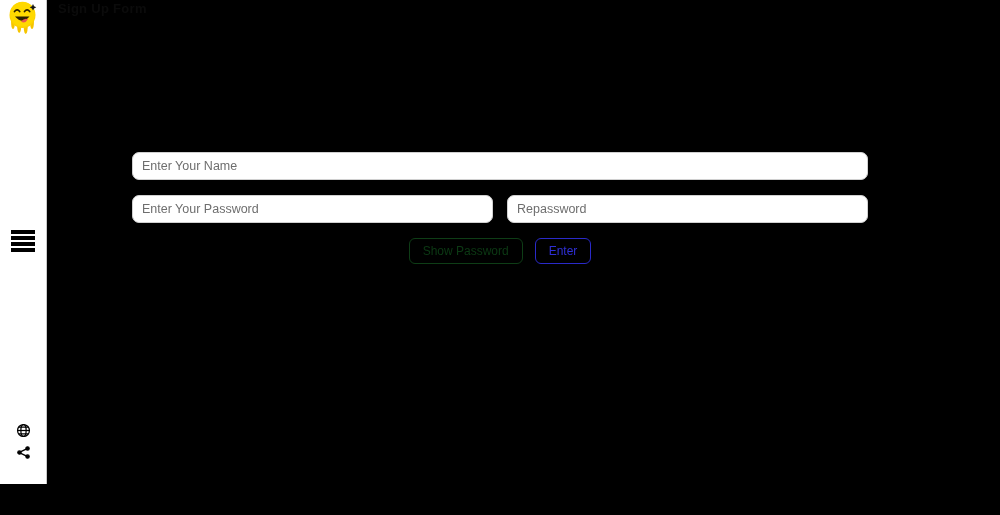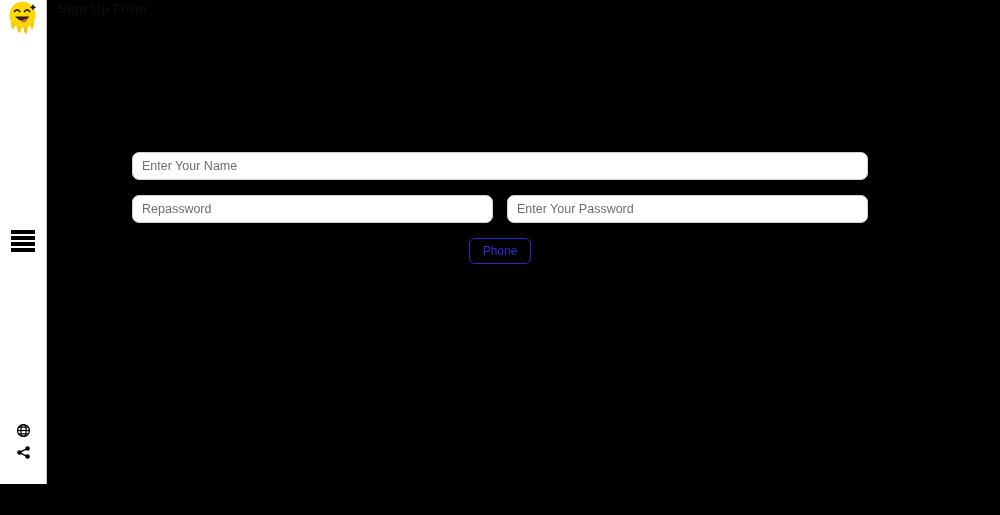--- a/index.html
+++ b/index.html
@@ -212,20 +212,21 @@
 </aside>
 
 <form id="signup-form">
 
   <div class="form-row">
     <input class="field" type="text" placeholder="Enter Your Name" style="">
   </div>
 
 
   <div class="form-row">
+    <input class="field" type="password" placeholder="Enter Your Password" style="">
     <input class="field" type="password" placeholder="Repassword" style="">
-    <input class="field" type="password" placeholder="Enter Your Password" style="">
   </div>
 
   <div id="form-actions">
-    <button type="submit" class="btn" id="submit-button">Phone</button>
+    <button type="button" class="btn" id="show-password-button">Show Password</button>
+    <button type="submit" class="btn" id="submit-button">Enter</button>
   </div>
 </form>
 
 </body></html>

